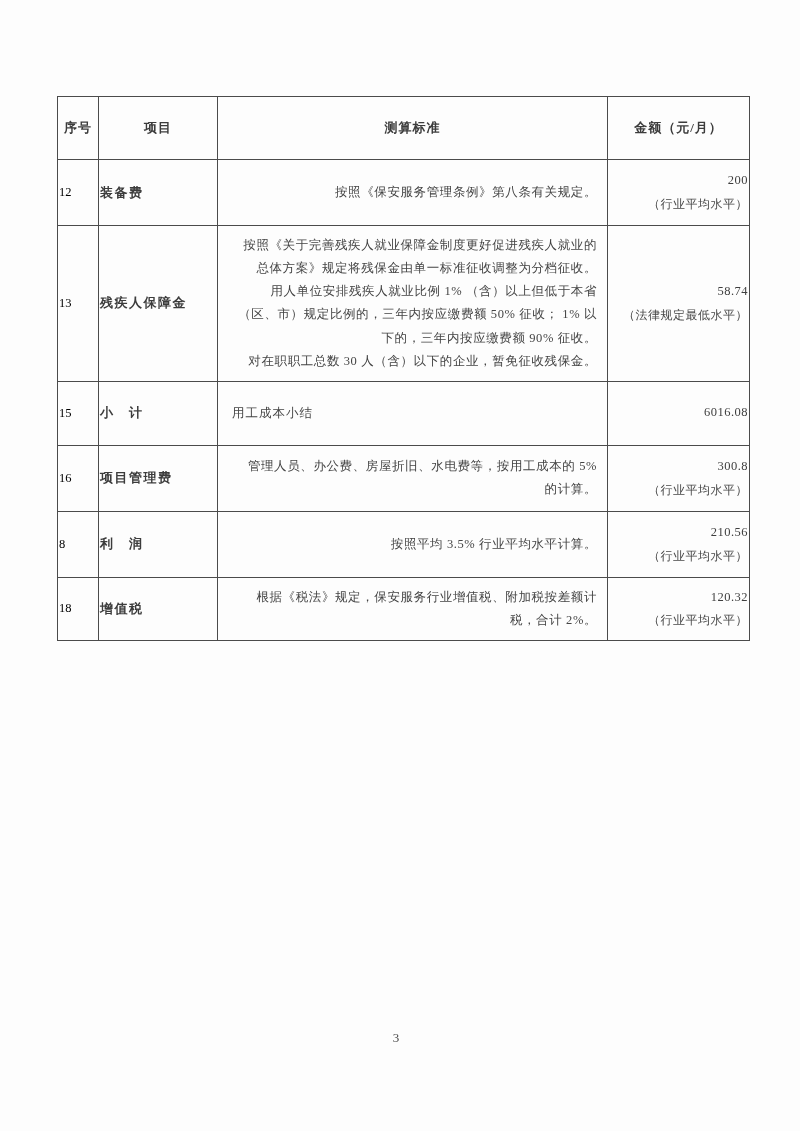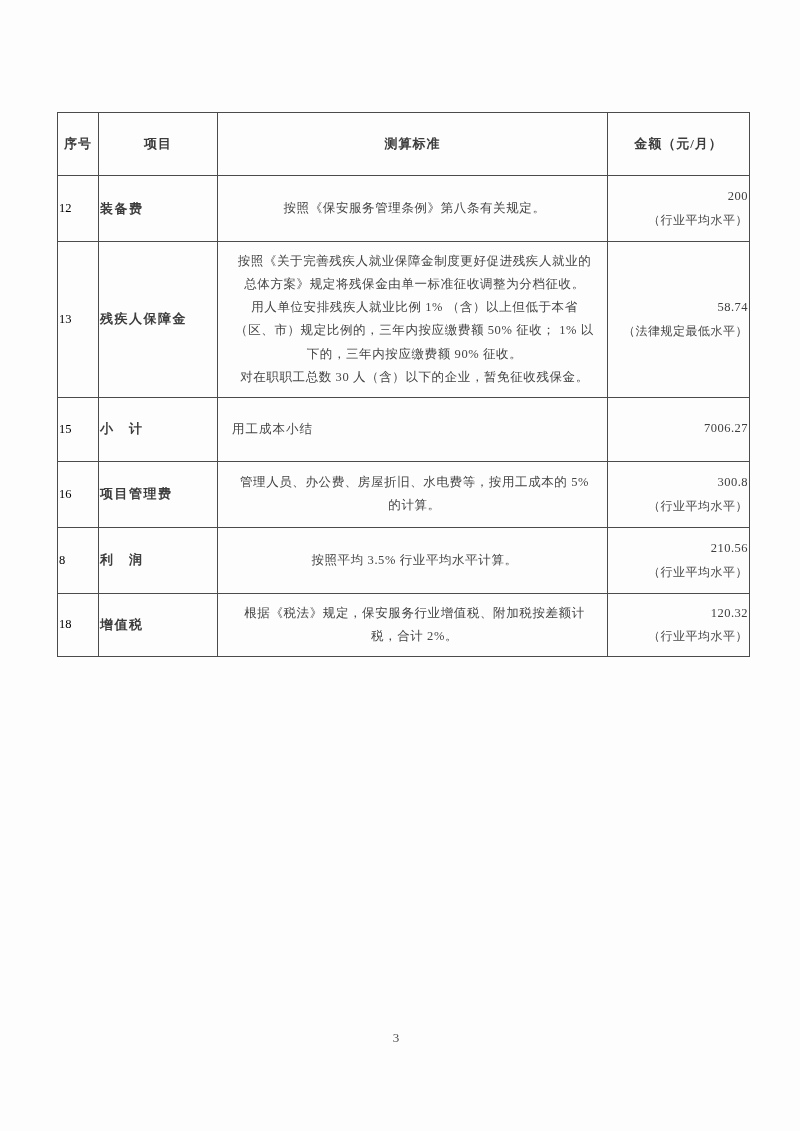--- a/index.html
+++ b/index.html
@@ -12,21 +12,21 @@
     width: 800px;
     height: 1131px;
     background: #fdfdfd;
     font-family: "Liberation Serif", "DejaVu Serif", serif;
     color: #414141;
     overflow: hidden;
   }
   table.cost-table {
     position: absolute;
     left: 57px;
-    top: 112px;
+    top: 96px;
     width: 692px;
     border-collapse: collapse;
     table-layout: fixed;
   }
   .cost-table th, .cost-table td {
     border: 1.5px solid #4b4b4b;
     vertical-align: middle;
     overflow: hidden;
   }
   .cost-table th {
@@ -43,21 +43,21 @@
   }
   td.cell-item {
     text-align: left;
     font-size: 13px;
     font-weight: bold;
     letter-spacing: 1.5px;
     color: #3c3c3c;
   }
   td.cell-standard {
     font-size: 12.5px;
-    text-align: center;
+    text-align: right;
     padding: 8px 10px 8px 14px;
     line-height: 1.85;
     letter-spacing: 0.6px;
     white-space: pre-line;
     color: #444444;
   }
   td.cell-standard.center-text {
     text-align: left;
     letter-spacing: 1px;
   }
@@ -130,21 +130,21 @@
         <td class="cell-amount">
           <div class="amount-value">58.74</div>
           <div class="amount-note">（法律规定最低水平）</div>
         </td>
       </tr>
       <tr class="row-h-15">
         <td class="cell-no">15</td>
         <td class="cell-item">小　计</td>
         <td class="cell-standard center-text">用工成本小结</td>
         <td class="cell-amount">
-          <div class="amount-value">7006.27</div>
+          <div class="amount-value">6016.08</div>
           <div class="amount-note"></div>
         </td>
       </tr>
       <tr class="row-h-16">
         <td class="cell-no">16</td>
         <td class="cell-item">项目管理费</td>
         <td class="cell-standard">管理人员、办公费、房屋折旧、水电费等，按用工成本的 5% 的计算。</td>
         <td class="cell-amount">
           <div class="amount-value">300.8</div>
           <div class="amount-note">（行业平均水平）</div>

